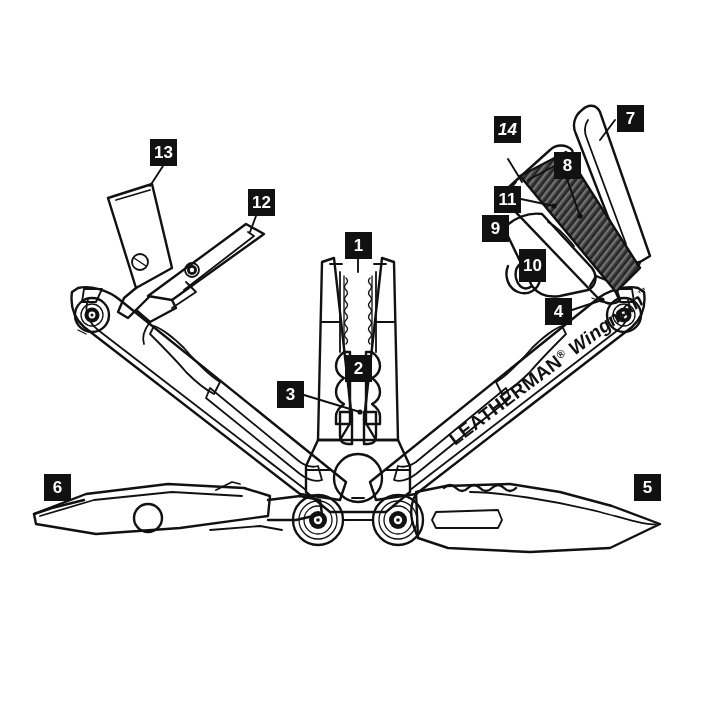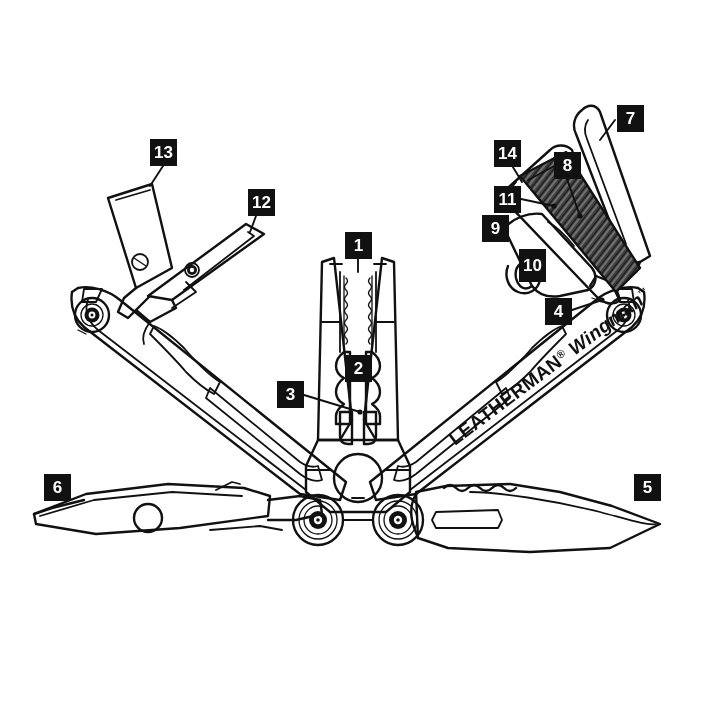--- a/index.html
+++ b/index.html
@@ -267,17 +267,17 @@
     </div>
   <div class="callout" style="left:494px;top:186px;width:27px;height:27px;font-size:17px;">
       <span>11</span>
     </div>
   <div class="callout" style="left:248px;top:189px;width:27px;height:27px;font-size:17px;">
       <span>12</span>
     </div>
   <div class="callout" style="left:150px;top:139px;width:27px;height:27px;font-size:17px;text-align:center;">
       <span>13</span>
     </div>
-  <div class="callout" style="left:494px;top:140px;width:27px;height:27px;font-size:17px;">
+  <div class="callout" style="left:494px;top:116px;width:27px;height:27px;font-size:17px;font-style:italic;">
       <span>14</span>
     </div>
 
 </div>
 
 </body></html>

